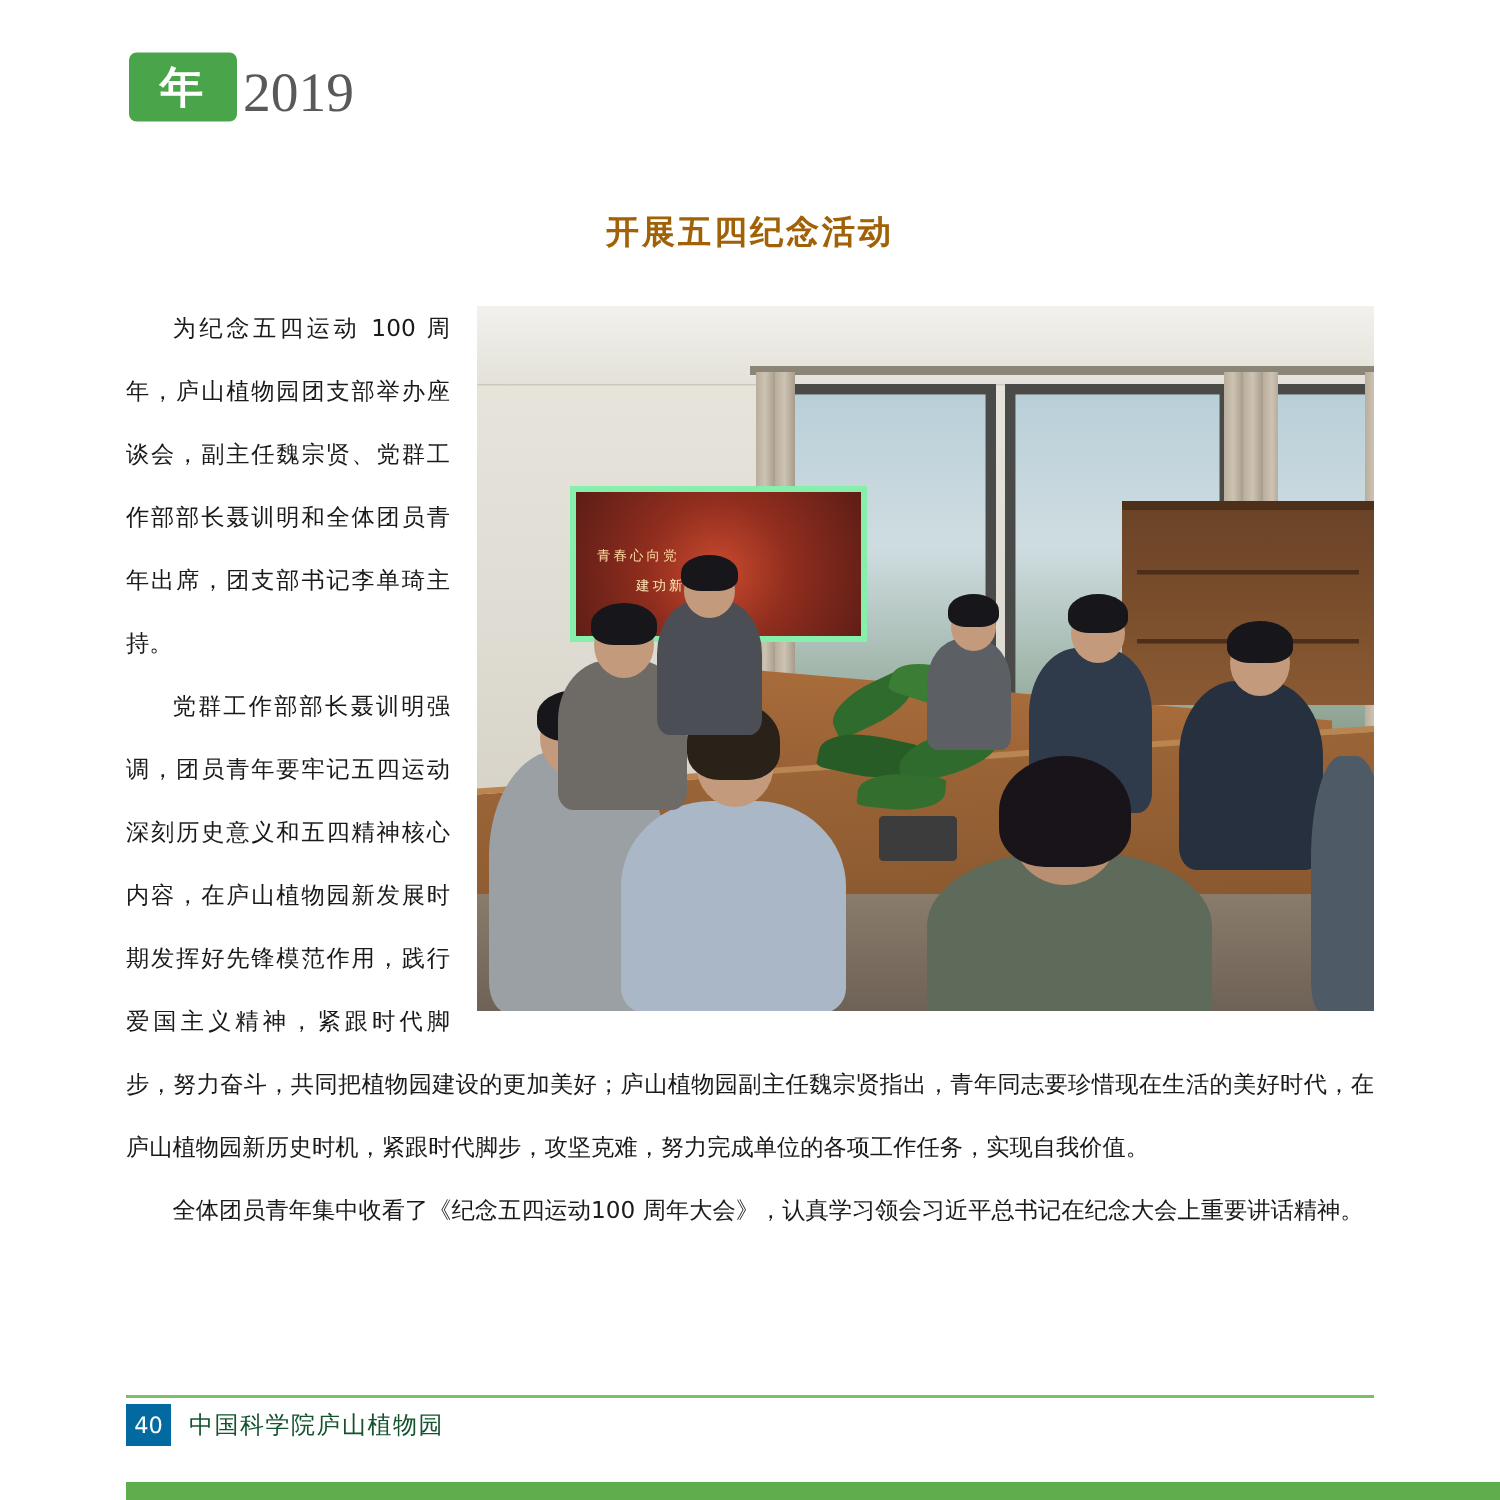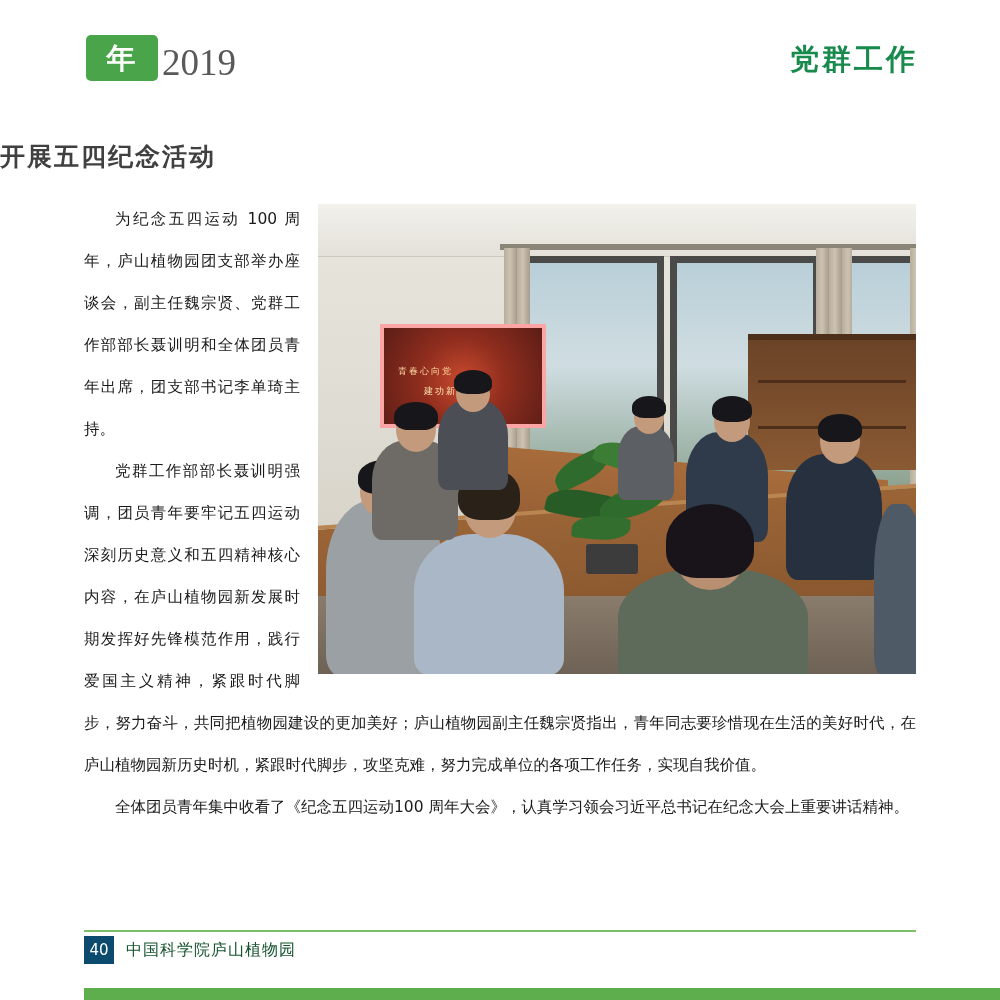--- a/index.html
+++ b/index.html
@@ -65,24 +65,24 @@
     letter-spacing: 3px;
     font-family: "DejaVu Sans", sans-serif;
   }
 
   
   .article-title {
     position: absolute;
     left: 0;
     top: 140px;
     width: 1000px;
-    text-align: left;
-    font-size: 25px;
+    text-align: center;
+    font-size: 22px;
     font-weight: bold;
-    color: #404040;
+    color: #a16207;
     letter-spacing: 2px;
     font-family: "DejaVu Sans", sans-serif;
   }
 
   .body-text {
     position: absolute;
     left: 84px;
     top: 198px;
     width: 832px;
     font-size: 15.5px;
@@ -135,22 +135,22 @@
     background: repeating-linear-gradient(90deg, #b9ae9c 0px, #cdc3b2 6px, #a79c8b 13px);
   }
   .ph-cur-a { left: 186px; width: 26px; }
   .ph-cur-b { left: 498px; width: 36px; }
   .ph-cur-c { left: 592px; width: 6px; }
   .ph-rod {
     position: absolute; left: 182px; top: 40px; width: 416px; height: 6px;
     background: #8b8578;
   }
   .ph-tv {
-    position: absolute; left: 62px; top: 120px; width: 166px; height: 104px;
-    background: #1d2a3a; border: 4px solid #fca5a5; box-sizing: border-box;
+    position: absolute; left: 62px; top: 120px; width: 198px; height: 104px;
+    background: #1d2a3a; border: 4px solid #86efac; box-sizing: border-box;
     overflow: hidden;
   }
   .ph-tv .scr {
     position: absolute; inset: 0;
     background: radial-gradient(circle at 50% 55%, #c94a2e 0%, #8f2d1e 45%, #5c1d16 100%);
   }
   .ph-tv .txt {
     position: absolute; left: 14px; top: 22px; color: #ffd9a0;
     font-size: 9px; letter-spacing: 2px; font-family: "DejaVu Sans", sans-serif;
   }
@@ -208,21 +208,21 @@
     position: absolute;
     left: 84px;
     bottom: 36px;
     height: 28px;
     display: flex;
     align-items: center;
   }
   .page-num {
     width: 30px;
     height: 28px;
-    background: #0c4a6e;
+    background: #0369a1;
     color: #ffffff;
     font-size: 15px;
     line-height: 28px;
     text-align: center;
     font-family: "DejaVu Sans", sans-serif;
   }
   .footer-org {
     margin-left: 12px;
     font-size: 16px;
     color: #14532d;
@@ -245,21 +245,20 @@
   }
 </style>
 </head>
 <body>
 
 <div class="page">
 
   <div class="header">
     <div class="badge">年 报</div>
     <div class="year">2019</div>
-    <div class="section-title">党群工作</div>
   </div>
 
   <div class="article-title">开展五四纪念活动</div>
 
   <div class="body-text">
 
     <div class="photo">
       <div class="ph-wall"></div>
       <div class="ph-ceiling"></div>
 

